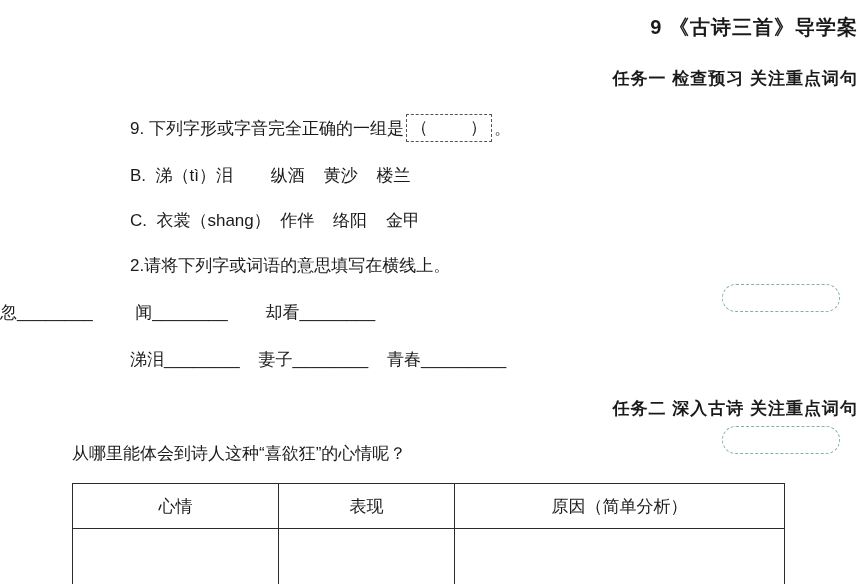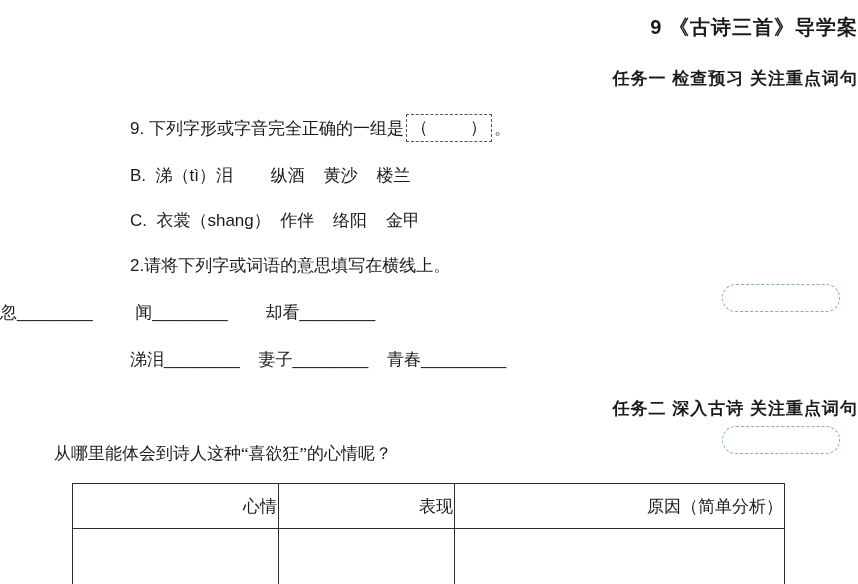--- a/index.html
+++ b/index.html
@@ -82,24 +82,23 @@
   .fill-line {
     font-size: 17px;
     margin-top: 24px;
     white-space: pre;
   }
   .fill-line.indent2 {
     margin-left: 130px;
   }
   .prompt-line {
     font-size: 17px;
-    margin-left: 54px;
+    margin-left: 72px;
     margin-top: 22px;
     white-space: pre;
-    font-family: Liberation Serif, serif;
   }
   
   .side-marker {
     position: absolute;
     width: 116px;
     height: 26px;
     border: 1px dashed #7fb3a8;
     border-radius: 14px;
     background: #ffffff;
   }
@@ -111,21 +110,21 @@
     margin-left: 72px;
     margin-top: 18px;
     width: 712px;
     table-layout: fixed;
   }
   table.grid th, table.grid td {
     border: 1px solid #2b2b2b;
     height: 42px;
     font-size: 17px;
     font-weight: normal;
-    text-align: right;
+    text-align: center;
     vertical-align: middle;
   }
   table.grid td.body-cell {
     height: 56px;
   }
   col.c1 { width: 206px; }
   col.c2 { width: 176px; }
   col.c3 { width: 330px; }
 </style>
 </head>

